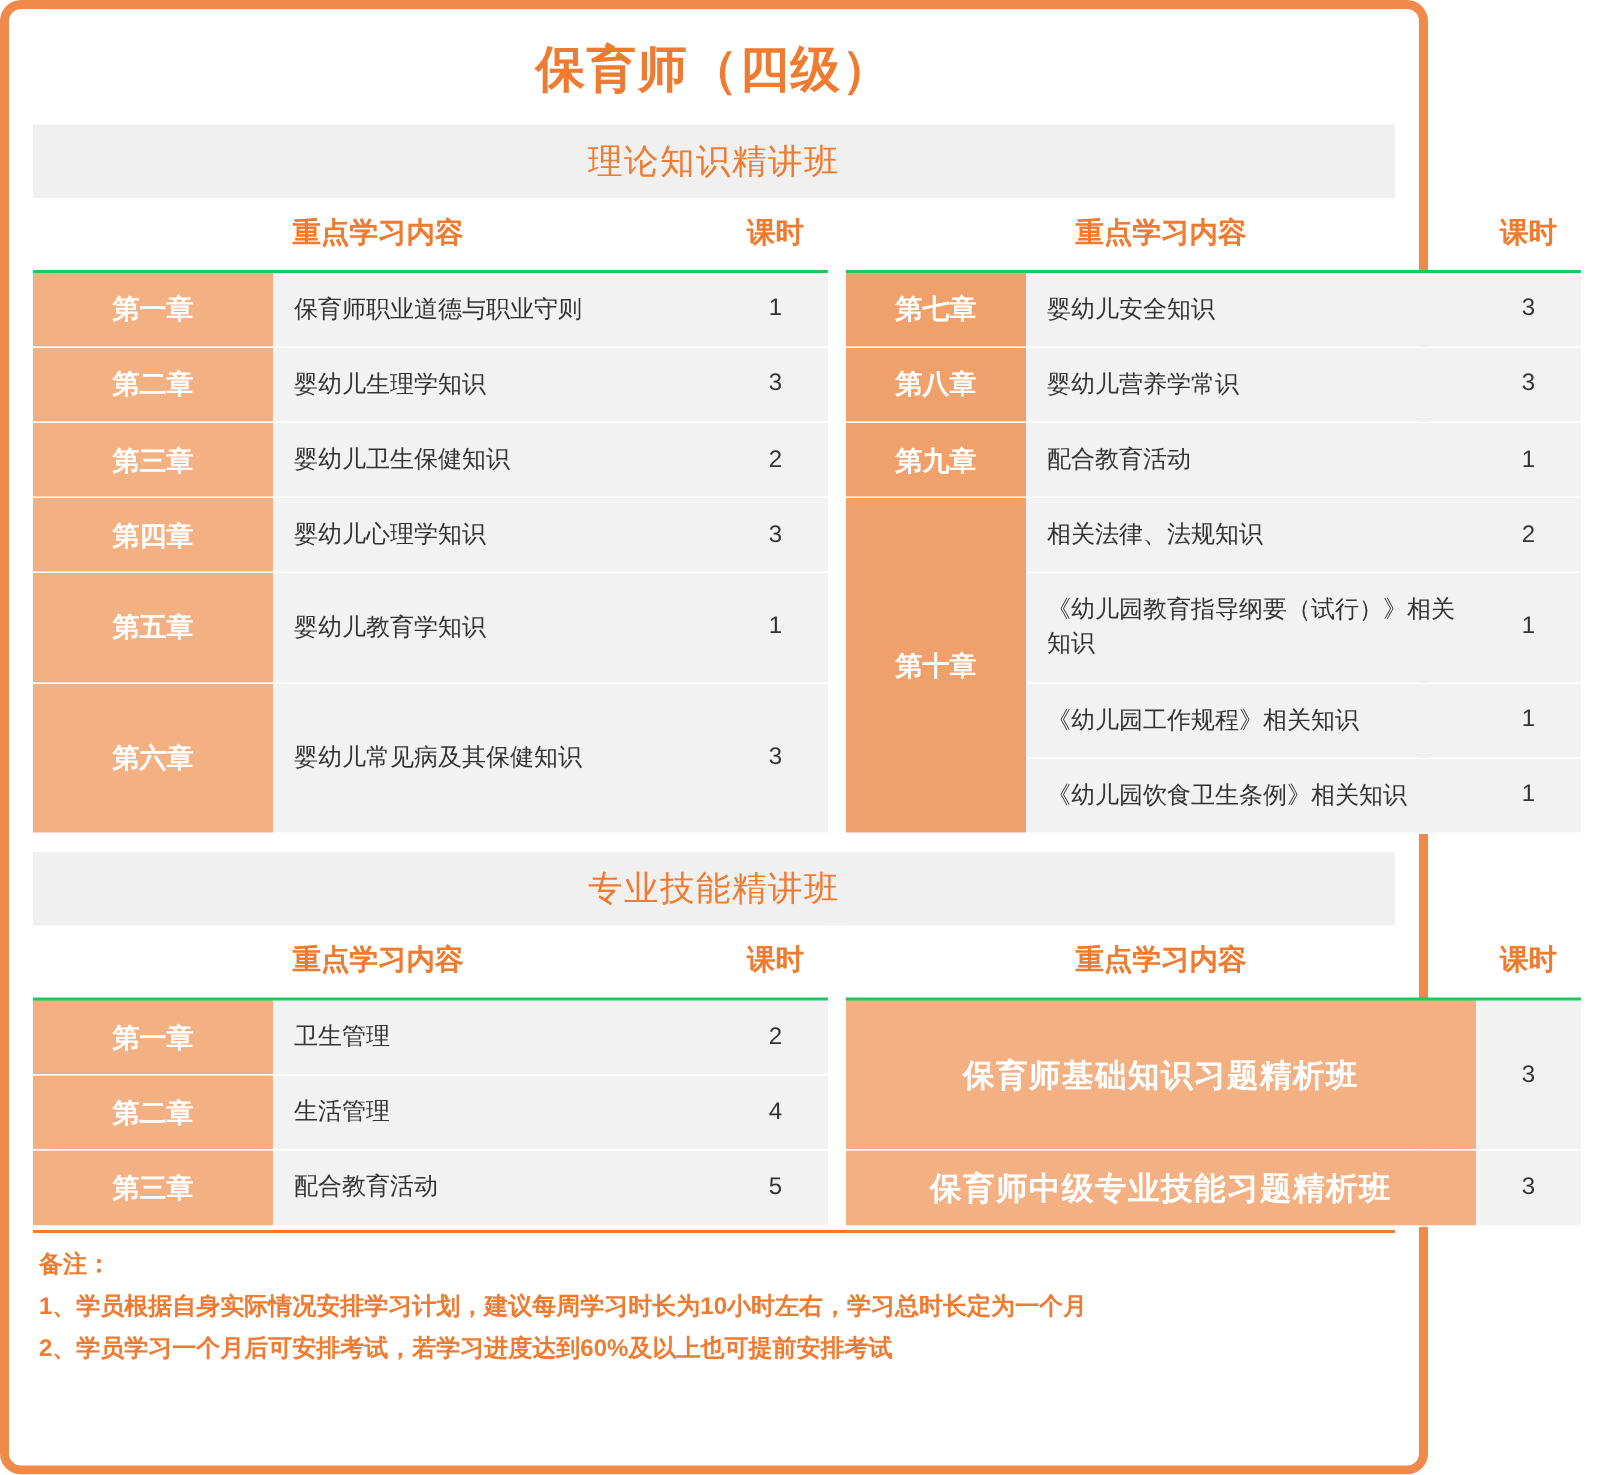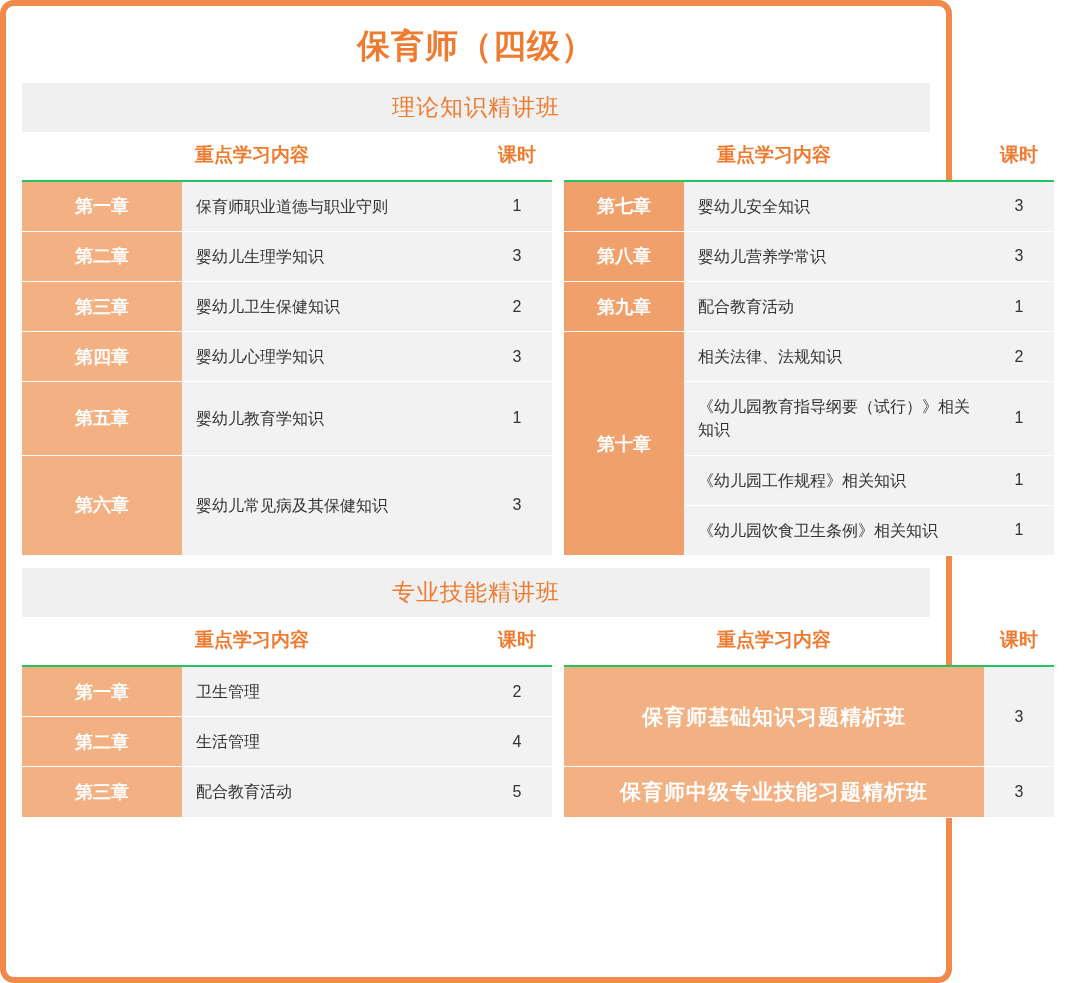--- a/index.html
+++ b/index.html
@@ -242,14 +242,19 @@
       <td class="chapter">第三章</td>
       <td class="topic">配合教育活动</td>
       <td class="hours">5</td>
       <td class="gap"></td>
       <td class="big-cell">保育师中级专业技能习题精析班</td>
       <td class="hours">3</td>
     </tr>
   </tbody>
     </table>
 
+  <div class="notes">
+    <span class="note-title">备注：</span>
+    <span class="note-item">1、学员根据自身实际情况安排学习计划，建议每周学习时长为10小时左右，学习总时长定为一个月</span>
+    <span class="note-item">2、学员学习一个月后可安排考试，若学习进度达到60%及以上也可提前安排考试</span>
+  </div>
 
 </div>
 
 </body></html>

